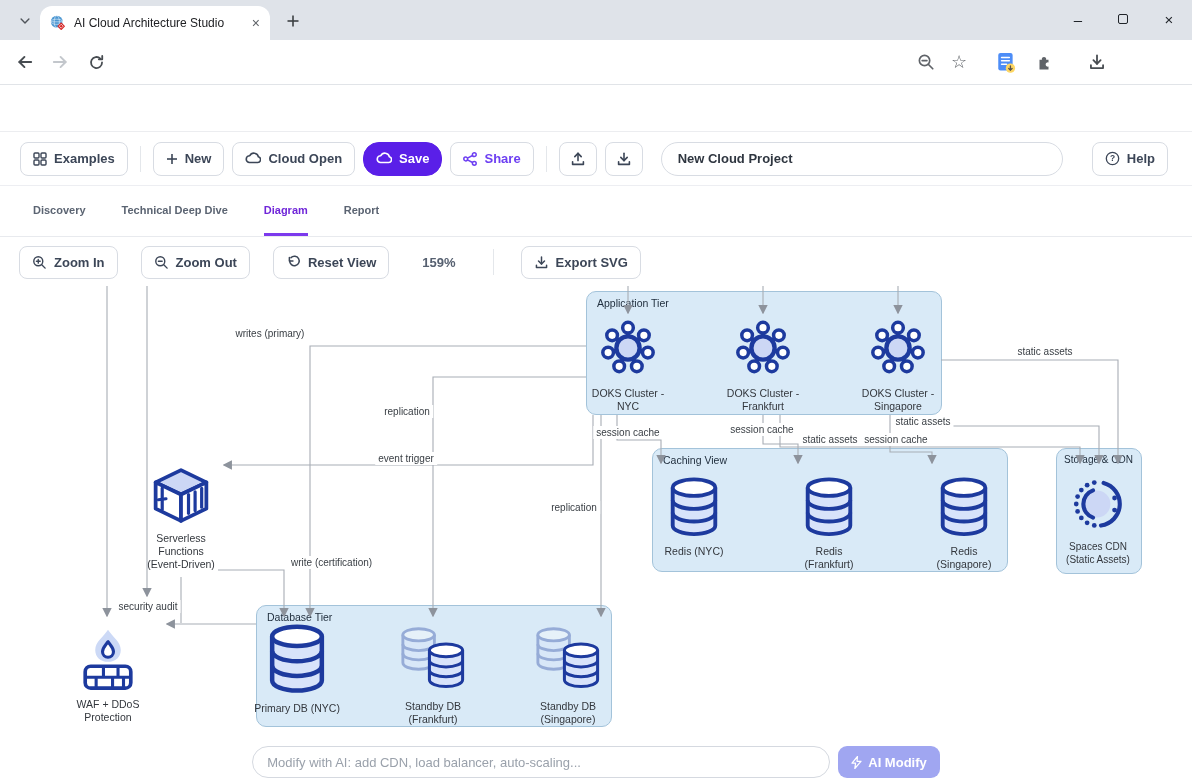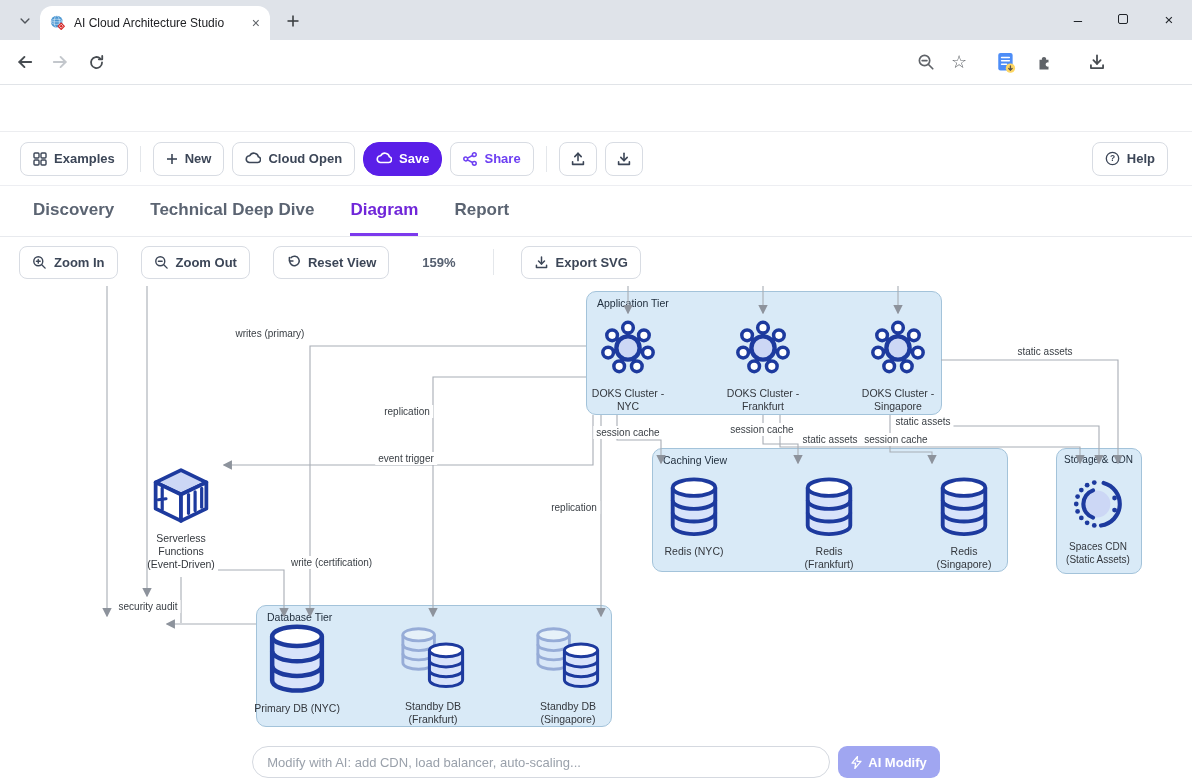--- a/index.html
+++ b/index.html
@@ -39,21 +39,21 @@
   .btn{display:inline-flex;align-items:center;justify-content:center;gap:7px;height:34px;padding:0 12px;border:1px solid #d8dce3;border-radius:8px;background:#fff;color:#3c4657;font-size:13px;font-weight:600;cursor:pointer;white-space:nowrap;}
   .btn.primary{background:#5a1fe8;border-color:#5a1fe8;color:#fff;border-radius:16px;}
   .btn.share{color:#6d3ff2;}
   .iconbtn{width:38px;padding:0;}
   .vsep{width:1px;height:26px;background:#e4e7eb;margin:0 4px;flex:0 0 1px;}
   .projinput{height:34px;width:402px;border:1px solid #d8dce3;border-radius:17px;padding:0 16px;font-size:13px;font-weight:600;color:#2f3640;outline:none;margin-left:10px;}
   .helpbtn{margin-left:auto;}
 
   
   .tabsrow{position:absolute;left:0;top:186px;width:1192px;height:51px;background:#fff;border-bottom:1px solid #e8eaee;display:flex;align-items:stretch;padding-left:33px;gap:36px;}
-  .dtab{display:flex;align-items:center;font-size:17px;font-weight:600;color:#5b6472;border-bottom:3px solid transparent;cursor:pointer;}
+  .dtab{display:flex;align-items:center;font-size:11px;font-weight:600;color:#5b6472;border-bottom:3px solid transparent;cursor:pointer;}
   .dtab.active{color:#7026d9;border-bottom-color:#7c3aed;}
 
   
   .zoomrow{position:absolute;left:0;top:240px;width:1192px;height:44px;display:flex;align-items:center;padding-left:19px;gap:23px;background:#fff;}
   .zoomlevel{font-size:13px;color:#566070;font-weight:600;margin:0 10px;}
 
   
   .canvas{position:absolute;left:0;top:284px;width:1192px;height:456px;background:#fff;overflow:hidden;}
   .tier{position:absolute;background:#d9eaf7;border:1px solid #a3c3da;border-radius:10px;z-index:1;}
   .tierlabel{font-size:10.5px;color:#22303f;padding:5px 0 0 10px;white-space:nowrap;}
@@ -319,20 +319,21 @@
           <line x1="8" y1="9.6" x2="8" y2="2.4"></line>
           <path d="M4.8 5.6 L8 2.4 L11.2 5.6"></path>
           <path d="M2.6 10.8 V13.4 H13.4 V10.8"></path>
         </svg>
     </button>
     <button class="btn iconbtn">
       <svg width="16" height="16" viewBox="0 0 16 16" stroke="#3c4657">
           <use href="#trayarrowdn"></use>
         </svg>
     </button>
+    <input class="projinput" value="New Cloud Project" style="">
     <button class="btn helpbtn">
       <svg width="15" height="15" viewBox="0 0 16 16">
           <circle cx="8" cy="8" r="6.6" fill="none" stroke="#3c4657" stroke-width="1.4"></circle>
           <text x="8" y="11" text-anchor="middle" font-size="9" font-weight="bold" fill="#3c4657">?</text>
         </svg>
       <span>Help</span>
     </button>
   </div>
 
   <div class="tabsrow">
@@ -504,20 +505,27 @@
 (Singapore)</div>
     </div>
     <div class="node" style="left:126px;top:183px">
       <svg width="62" height="57" viewBox="0 0 66 60">
           <use href="#srvbox"></use>
         </svg>
       <div class="nlabel">Serverless
 Functions
 (Event-Driven)</div>
     </div>
+    <div class="node" style="left:53px;top:344px">
+      <svg width="54" height="62" viewBox="0 0 58 68">
+          <use href="#wafic"></use>
+        </svg>
+      <div class="nlabel">WAF + DDoS
+Protection</div>
+    </div>
   </div>
 
   <div class="aibar">
     <input class="aiinput" placeholder="Modify with AI: add CDN, load balancer, auto-scaling..." style="">
     <button class="aibtn">
       <svg width="11" height="13" viewBox="0 0 11 13">
           <path d="M6.5 0.5 L1 7.2 H4.6 L3.8 12.5 L10 5.3 H6 Z" fill="none" stroke="#ffffff" stroke-width="1.2" stroke-linejoin="round"></path>
         </svg>
       <span>AI Modify</span>
     </button>

